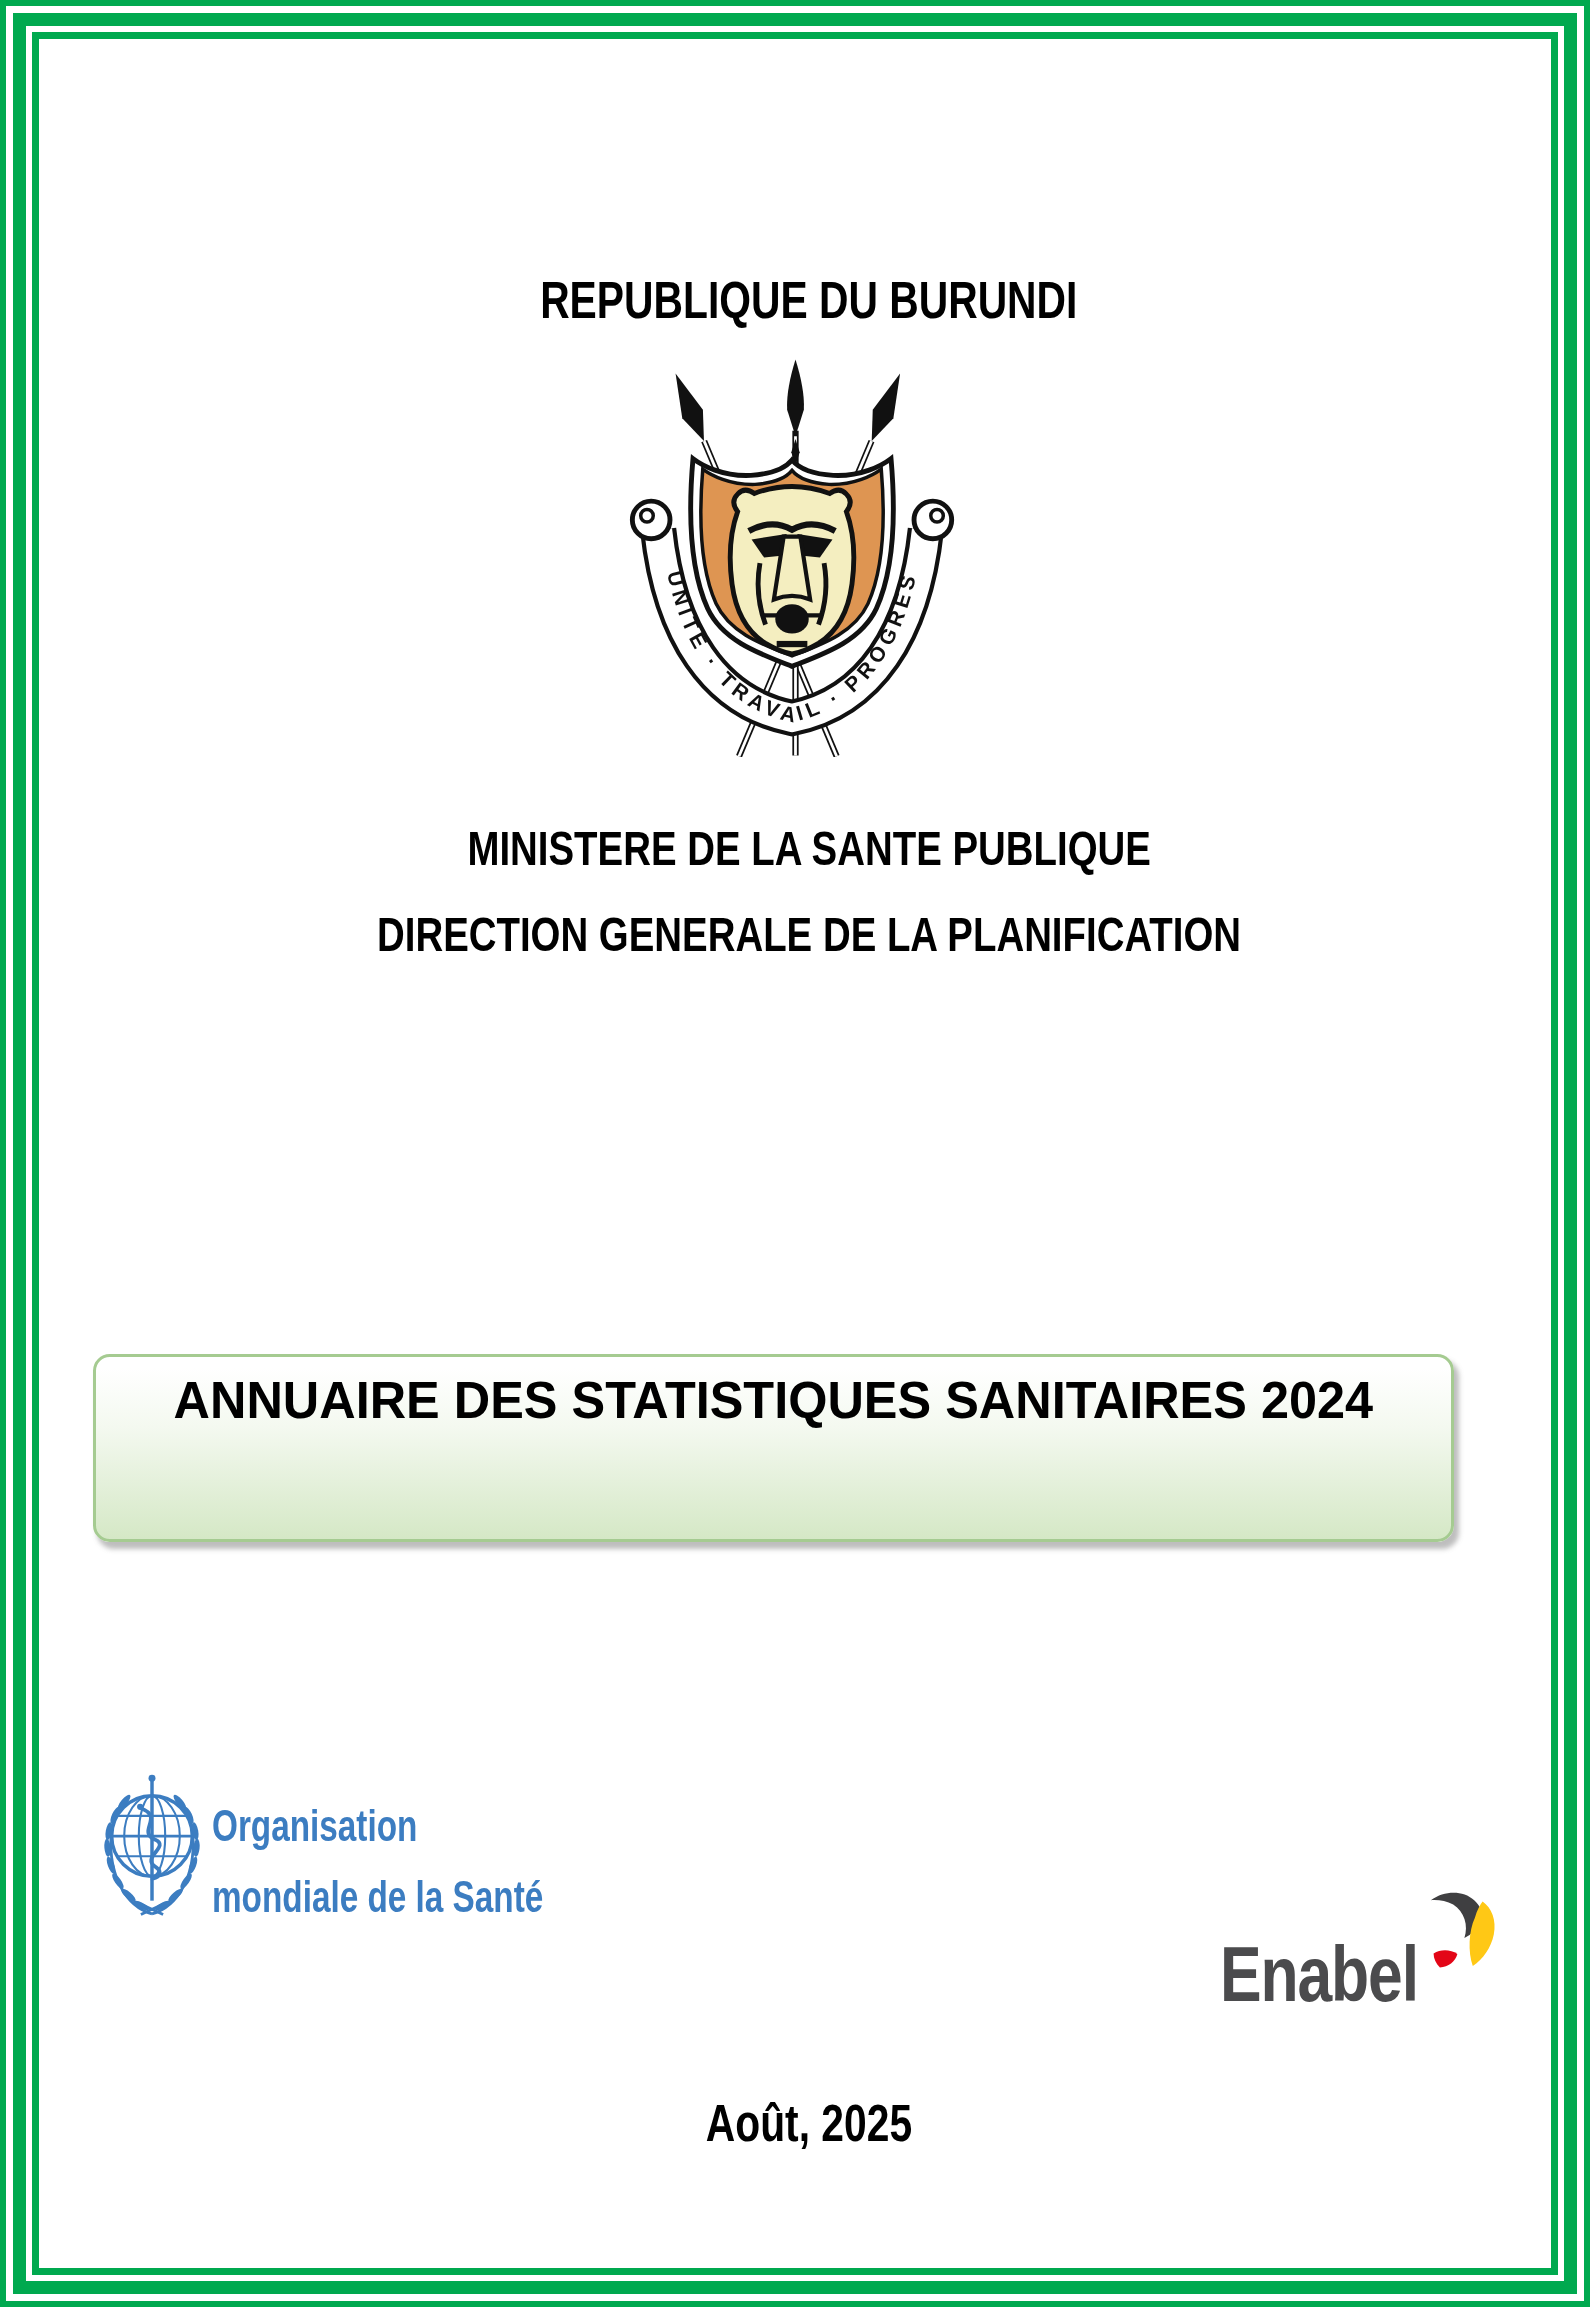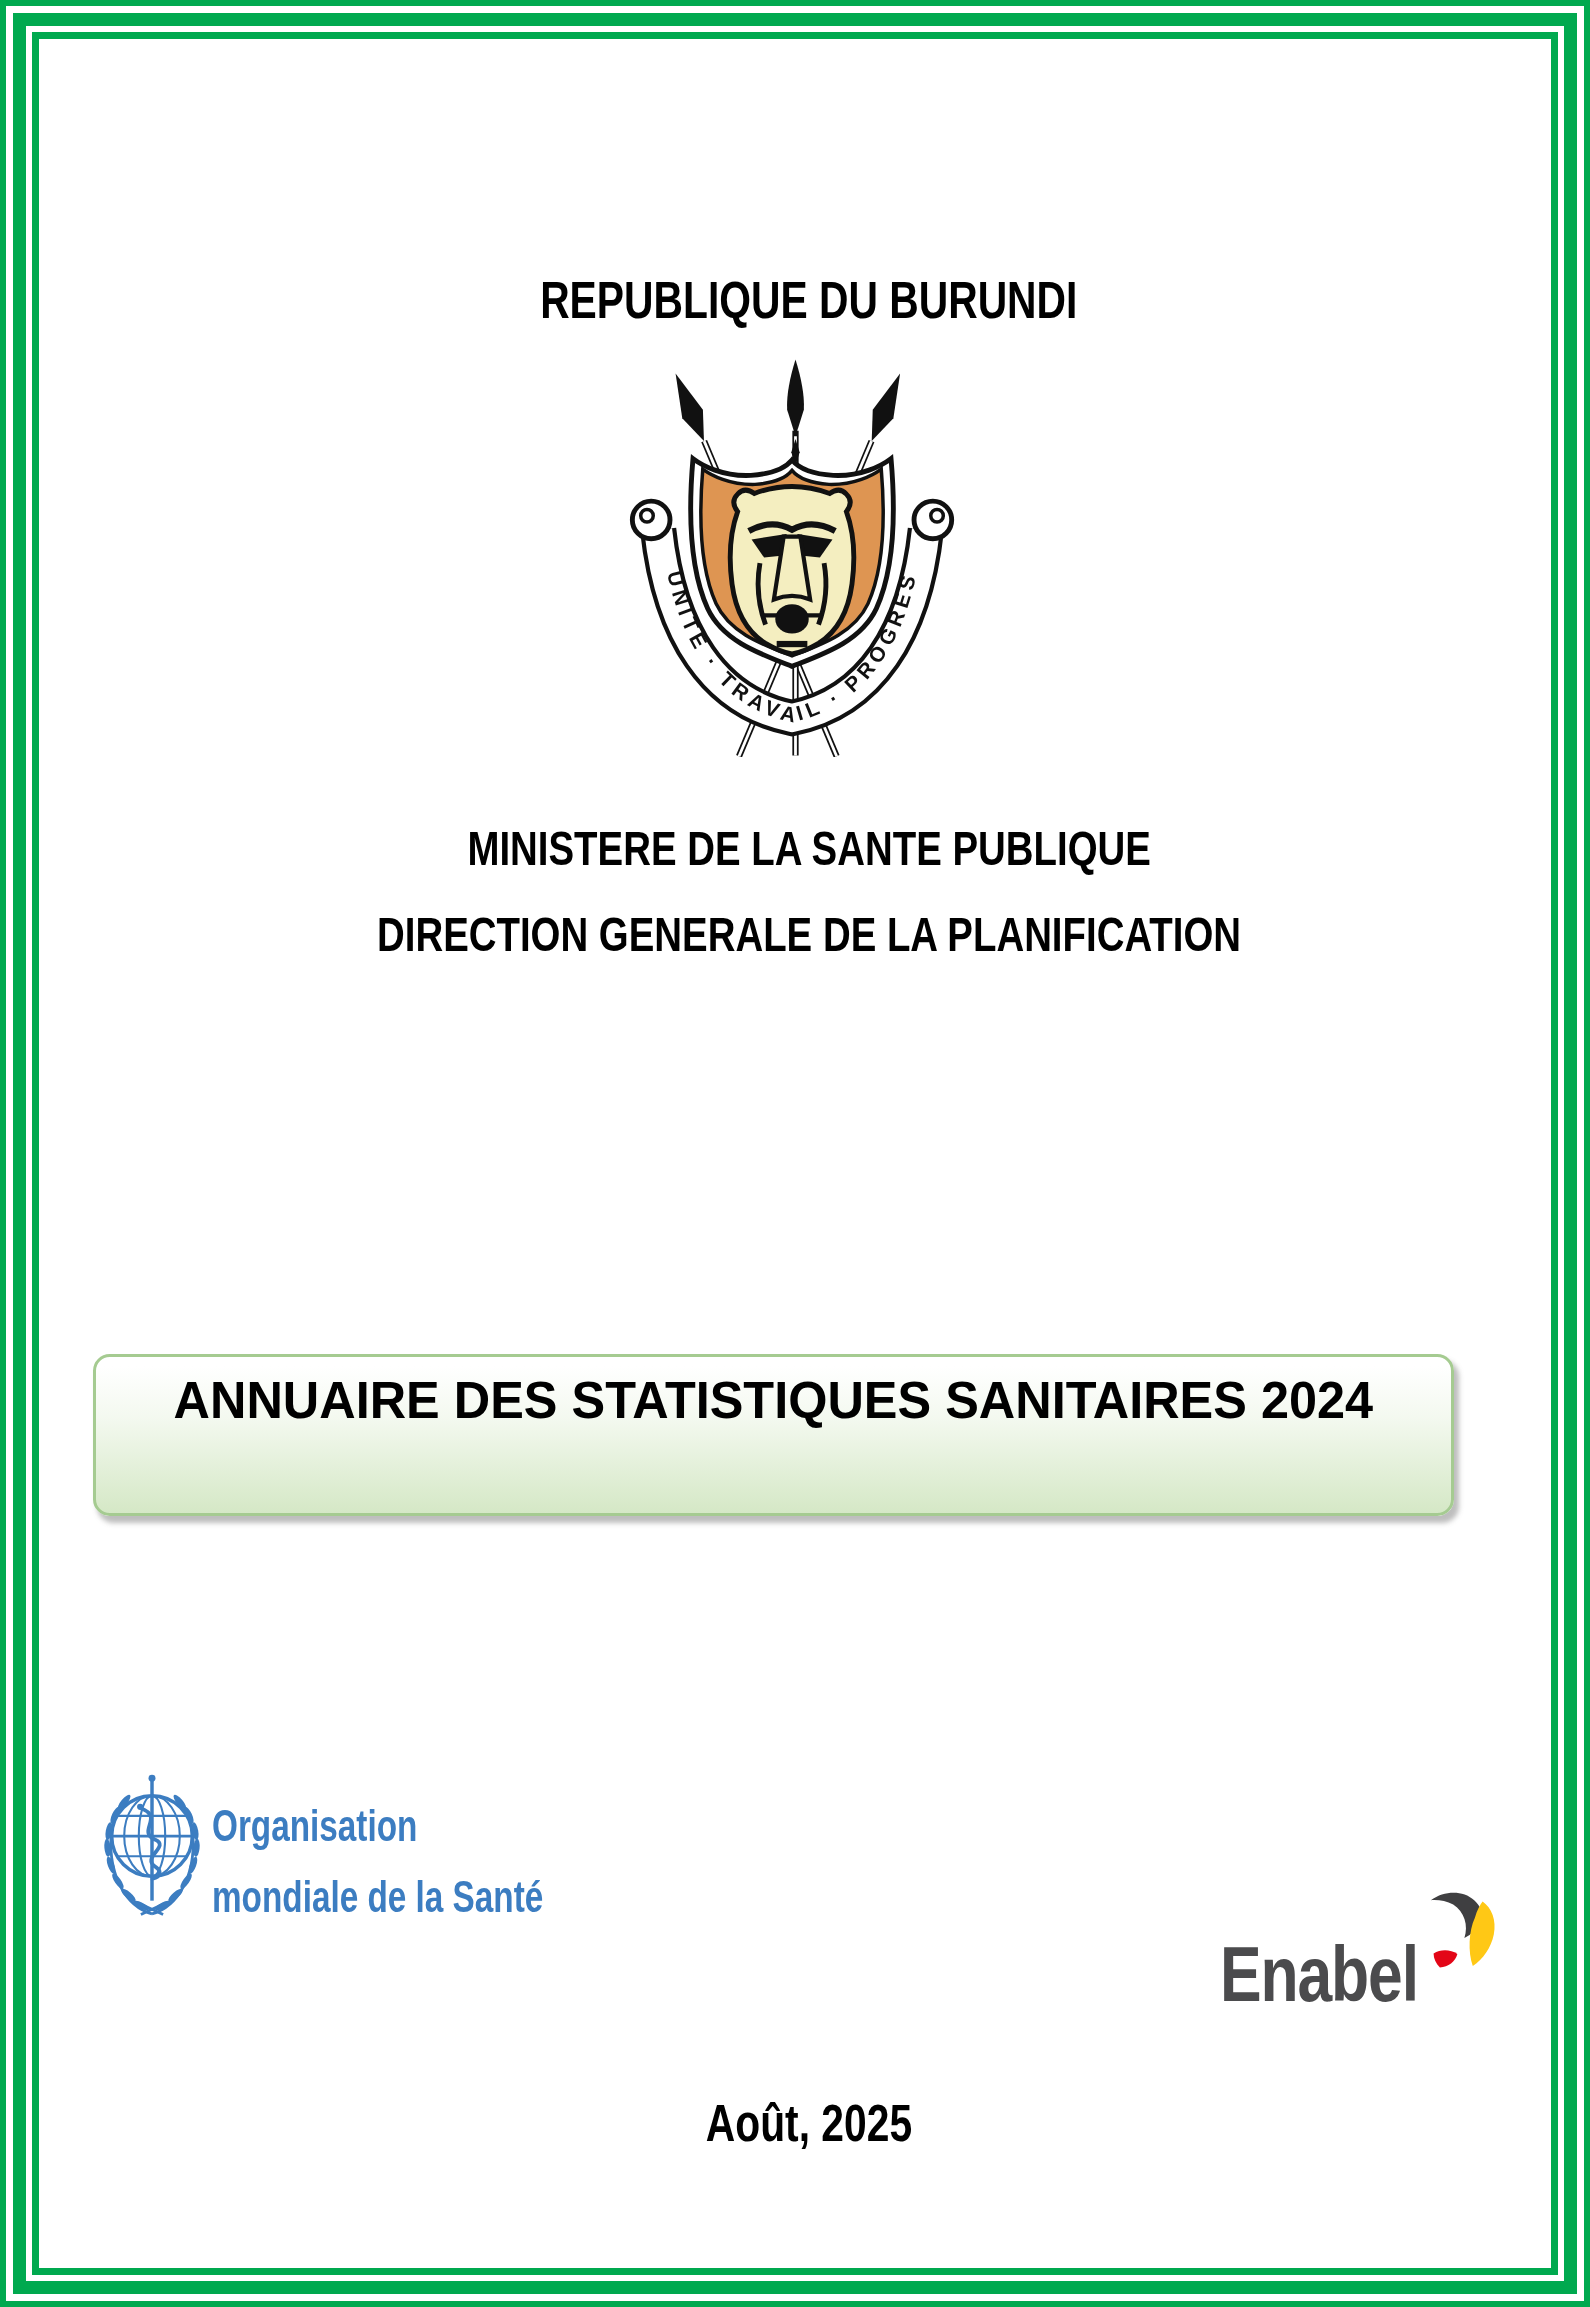--- a/index.html
+++ b/index.html
@@ -26,21 +26,21 @@
   .country{top:275px;font-size:51px;}
   .ministry{top:807px;font-size:48px;margin-top:18px;}
   .dg{top:911px;font-size:48px;}
   .snis1{top:1010px;font-size:48px;}
   .snis2{top:1072px;font-size:48px;}
   .date{top:2098px;font-size:51px;}
 
   .emblem{position:absolute;left:594px;top:354px;width:403px;height:403px;}
 
   .banner{
-    position:absolute;left:93px;top:1354px;width:1361px;height:162px;
+    position:absolute;left:93px;top:1354px;width:1361px;height:188px;
     box-sizing:border-box;
     border:3.5px solid #A5CB91;
     border-radius:16.7px;
     background:linear-gradient(to bottom,#ffffff 6%,#f4f9f0 38%,#d5e8c6 100%);
     box-shadow:4.9px 6.3px 4.9px rgba(110,110,110,0.45);
     text-align:center;
   }
   .banner-title{
     margin-top:17.4px;
     font-size:52px;font-weight:bold;color:#000;line-height:1;

